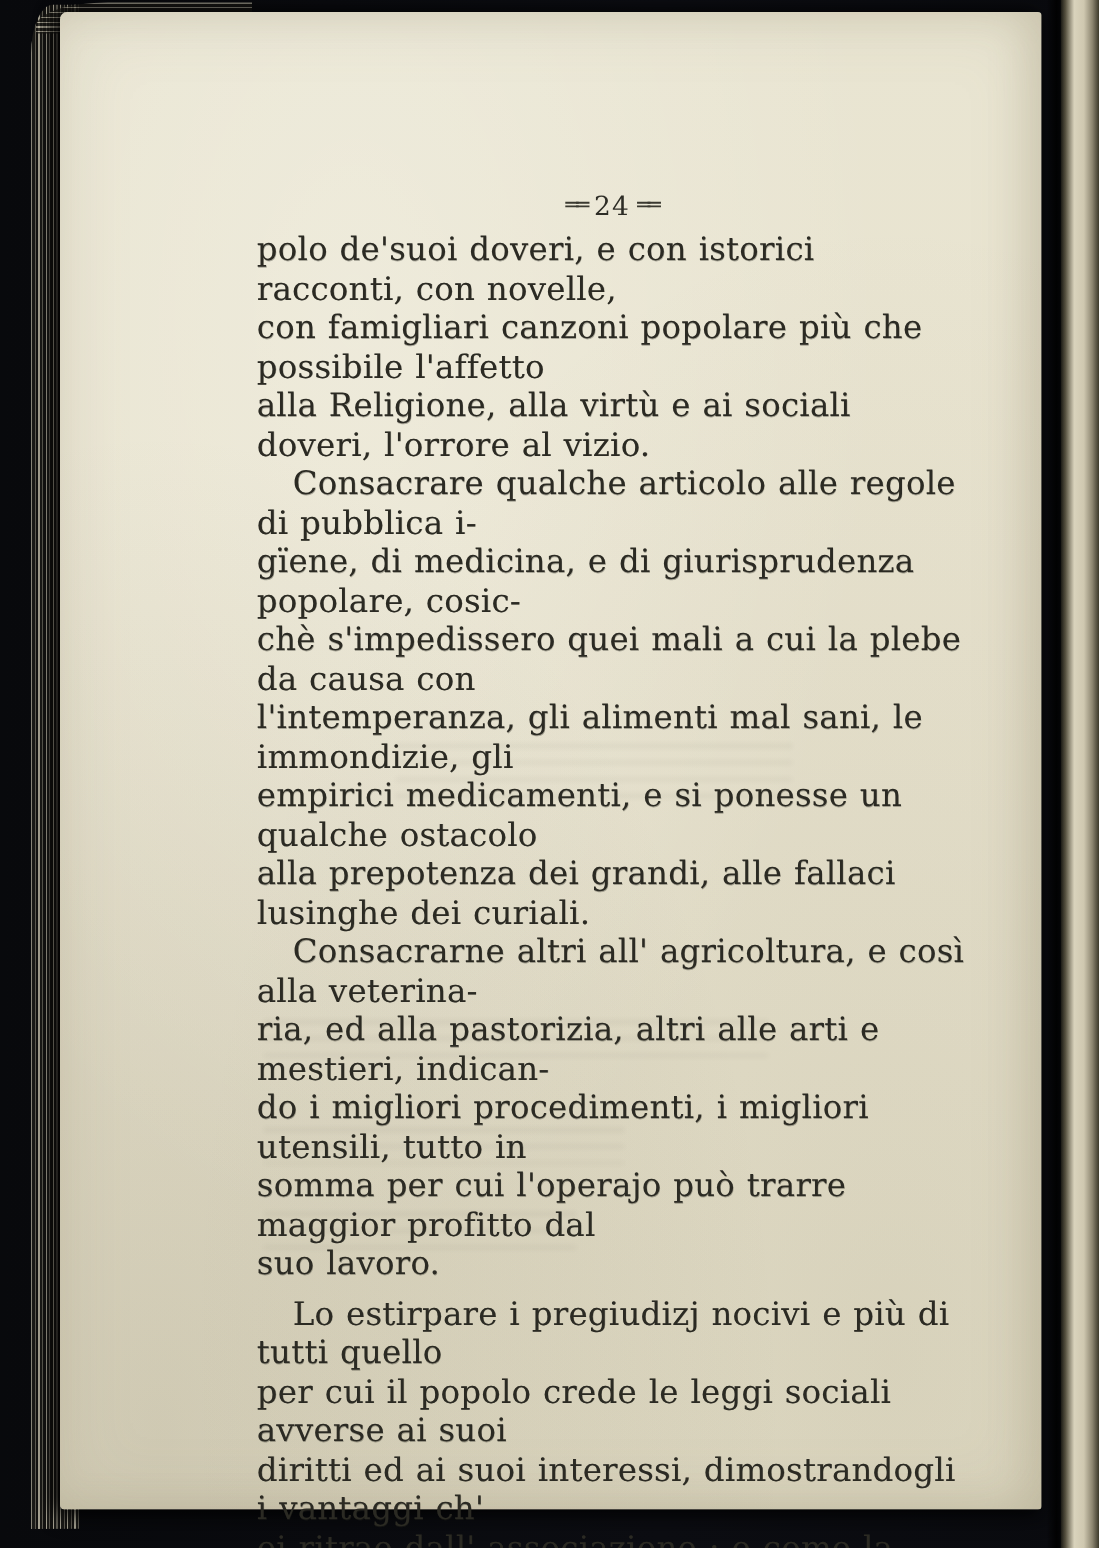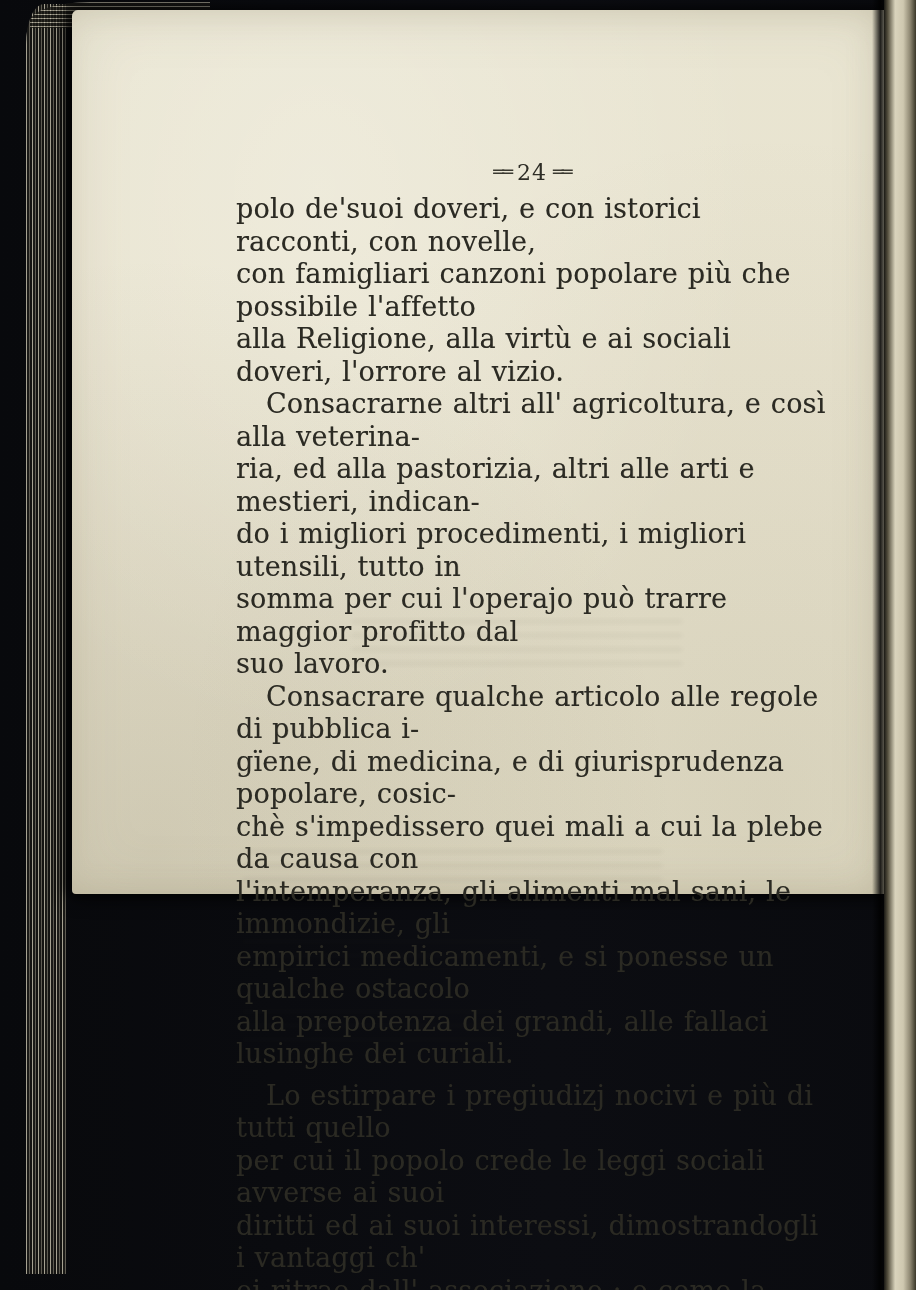--- a/index.html
+++ b/index.html
@@ -48,24 +48,24 @@
       rgba(210, 204, 182, 0.7) 0px, rgba(210, 204, 182, 0.7) 1px,
       rgba(25, 24, 20, 0.9) 1px, rgba(25, 24, 20, 0.9) 4px
     );
     border-top-left-radius: 60px 20px;
     opacity: 0.85;
   }
 
   
   .book-page {
     position: absolute;
-    left: 72px;
+    left: 50px;
     top: 10px;
     width: 818px;
-    height: 884px;
+    height: 1248px;
     background:
       radial-gradient(ellipse at 30% 20%, rgba(255,255,250,0.25), rgba(255,255,250,0) 55%),
       radial-gradient(ellipse at 85% 90%, rgba(120,110,80,0.12), rgba(120,110,80,0) 60%),
       radial-gradient(ellipse at 10% 95%, rgba(110,100,75,0.18), rgba(110,100,75,0) 50%),
       linear-gradient(180deg, #e9e5d2 0%, #e8e3cf 40%, #e4dfc9 100%);
     border-radius: 6px 3px 3px 4px;
     box-shadow:
       -6px 0 14px rgba(0,0,0,0.7),
       0 4px 18px rgba(0,0,0,0.6),
       inset 0 0 60px rgba(140,130,100,0.18),
@@ -168,31 +168,31 @@
     <div class="text-block">
 
       <div class="page-header">
         <span class="ornament">══</span><span>24</span><span class="ornament">══</span>
       </div>
 
       <div class="body-text">
         <p>polo de'suoi doveri, e con istorici racconti, con novelle,
 con famigliari canzoni popolare più che possibile l'affetto
 alla Religione, alla virtù e ai sociali doveri, l'orrore al vizio.</p>
-        <p class="indented">Consacrarne altri all' agricoltura, e così alla veterina-
-ria, ed alla pastorizia, altri alle arti e mestieri, indican-
-do i migliori procedimenti, i migliori utensili, tutto in
-somma per cui l'operajo può trarre maggior profitto dal
-suo lavoro.</p>
         <p class="indented">Consacrare qualche articolo alle regole di pubblica i-
 gïene, di medicina, e di giurisprudenza popolare, cosic-
 chè s'impedissero quei mali a cui la plebe da causa con
 l'intemperanza, gli alimenti mal sani, le immondizie, gli
 empirici medicamenti, e si ponesse un qualche ostacolo
 alla prepotenza dei grandi, alle fallaci lusinghe dei curiali.</p>
+        <p class="indented">Consacrarne altri all' agricoltura, e così alla veterina-
+ria, ed alla pastorizia, altri alle arti e mestieri, indican-
+do i migliori procedimenti, i migliori utensili, tutto in
+somma per cui l'operajo può trarre maggior profitto dal
+suo lavoro.</p>
         <p class="indented space-before">Lo estirpare i pregiudizj nocivi e più di tutti quello
 per cui il popolo crede le leggi sociali avverse ai suoi
 diritti ed ai suoi interessi, dimostrandogli i vantaggi ch'
 ei ritrae dall' associazione : e come la felicità individuale
 sarebbe minore, se ognuno avesse piena libertà d'azione
 per consiguire l'immediato soddisfacimento dei proprj ap-
 petiti.</p>
 
       </div>
 

